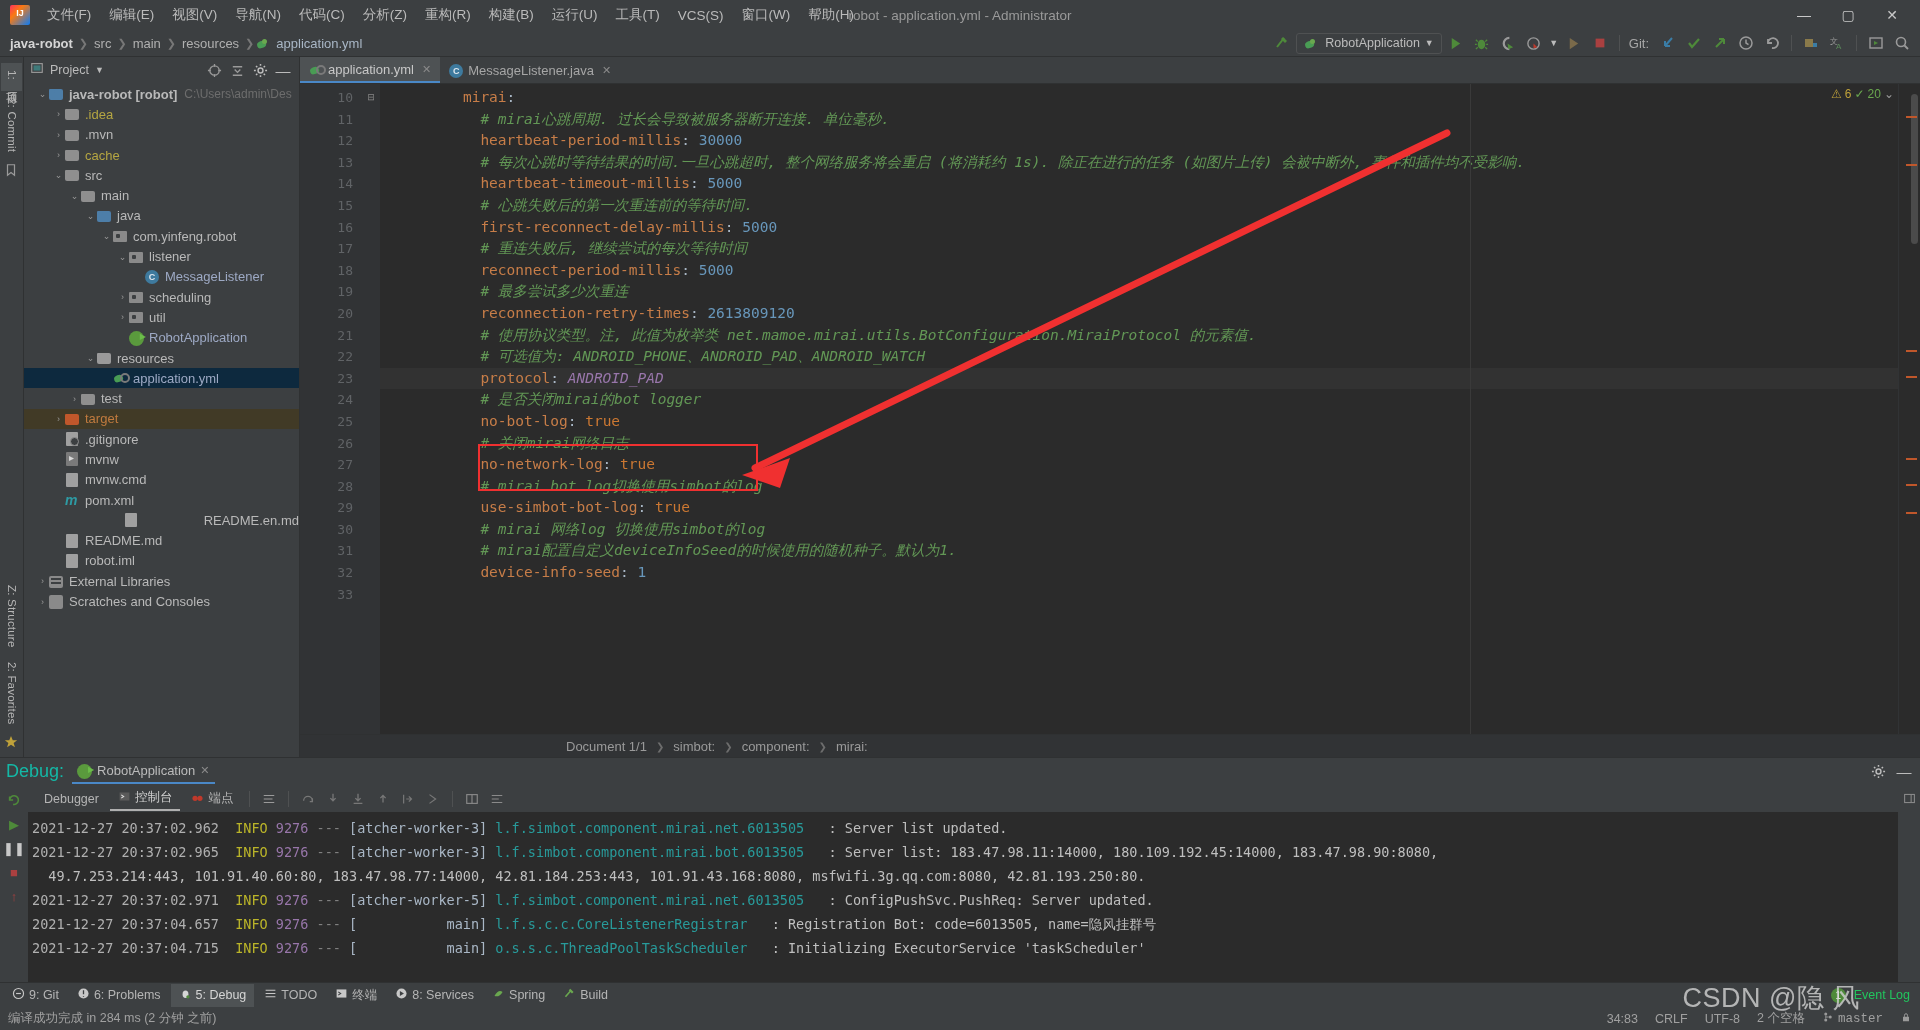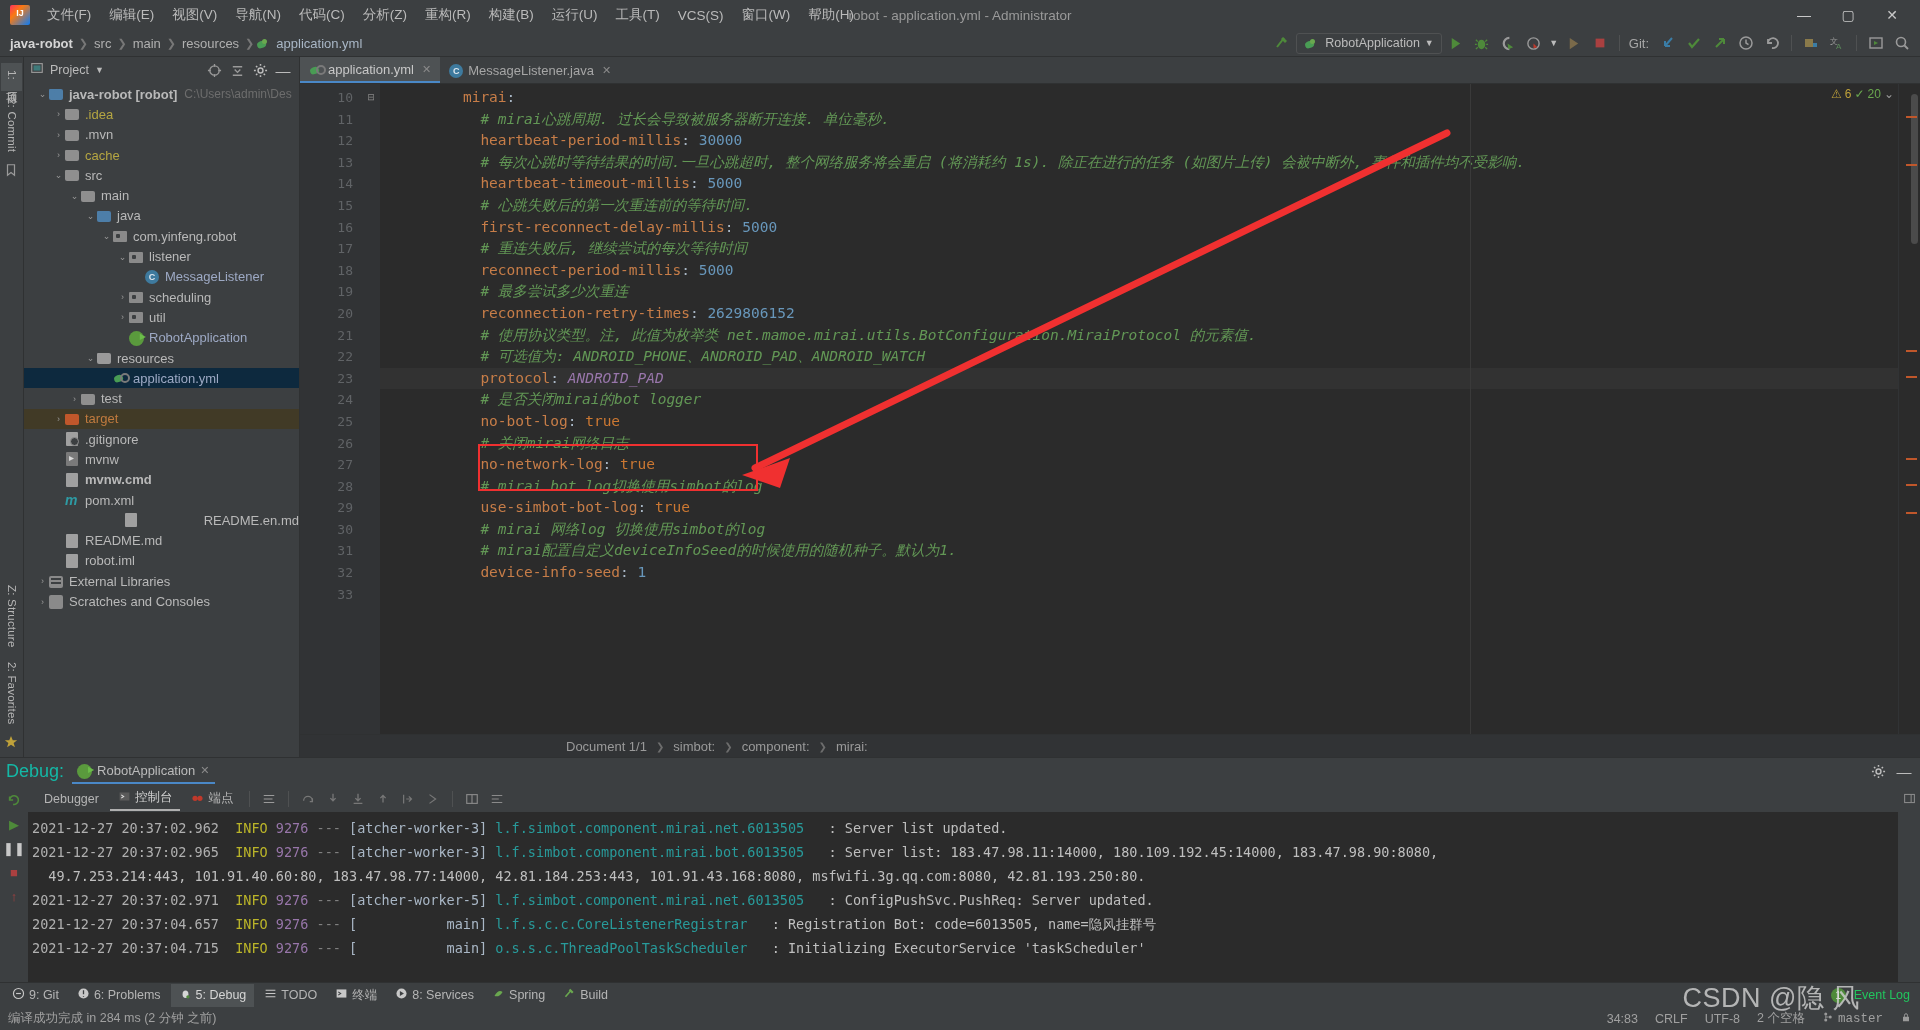--- a/index.html
+++ b/index.html
@@ -500,21 +500,21 @@
               </span>
               <span class="tlabel ">.gitignore</span>
             </div>
             <div class="trow" style="padding-left: 28px;">
               <span class="arrow"></span>
               <span class="ticon">
                 <span class="ic-file run" style="position:absolute"></span>
               </span>
               <span class="tlabel ">mvnw</span>
             </div>
-            <div class="trow" style="padding-left: 28px; font-weight: bold;">
+            <div class="trow" style="padding-left: 28px;">
               <span class="arrow"></span>
               <span class="ticon">
                 <span class="ic-file" style="position:absolute"></span>
               </span>
               <span class="tlabel ">mvnw.cmd</span>
             </div>
             <div class="trow" style="padding-left: 28px;">
               <span class="arrow"></span>
               <span class="ticon">
                 <span class="ic-m" style="position:absolute">m</span>
@@ -635,21 +635,21 @@
               <div class="cline">    <span class="k">mirai</span><span class="p">:</span></div>
               <div class="cline">      <span class="c"># mirai心跳周期. 过长会导致被服务器断开连接. 单位毫秒.</span></div>
               <div class="cline">      <span class="k">heartbeat-period-millis</span><span class="p">: </span><span class="n">30000</span></div>
               <div class="cline">      <span class="c"># 每次心跳时等待结果的时间.一旦心跳超时, 整个网络服务将会重启 (将消耗约 1s). 除正在进行的任务 (如图片上传) 会被中断外, 事件和插件均不受影响.</span></div>
               <div class="cline">      <span class="k">heartbeat-timeout-millis</span><span class="p">: </span><span class="n">5000</span></div>
               <div class="cline">      <span class="c"># 心跳失败后的第一次重连前的等待时间.</span></div>
               <div class="cline">      <span class="k">first-reconnect-delay-millis</span><span class="p">: </span><span class="n">5000</span></div>
               <div class="cline">      <span class="c"># 重连失败后, 继续尝试的每次等待时间</span></div>
               <div class="cline">      <span class="k">reconnect-period-millis</span><span class="p">: </span><span class="n">5000</span></div>
               <div class="cline">      <span class="c"># 最多尝试多少次重连</span></div>
-              <div class="cline">      <span class="k">reconnection-retry-times</span><span class="p">: </span><span class="n">2629806152</span></div>
+              <div class="cline">      <span class="k">reconnection-retry-times</span><span class="p">: </span><span class="n">2613809120</span></div>
               <div class="cline">      <span class="c"># 使用协议类型。注, 此值为枚举类 net.mamoe.mirai.utils.BotConfiguration.MiraiProtocol 的元素值.</span></div>
               <div class="cline">      <span class="c"># 可选值为: ANDROID_PHONE、ANDROID_PAD、ANDROID_WATCH</span></div>
               <div class="cline cur">      <span class="k">protocol</span><span class="p">: </span><span class="v">ANDROID_PAD</span></div>
               <div class="cline">      <span class="c"># 是否关闭mirai的bot logger</span></div>
               <div class="cline">      <span class="k">no-bot-log</span><span class="p">: </span><span class="b">true</span></div>
               <div class="cline">      <span class="c"># 关闭mirai网络日志</span></div>
               <div class="cline">      <span class="k">no-network-log</span><span class="p">: </span><span class="b">true</span></div>
               <div class="cline">      <span class="c"># mirai bot log切换使用simbot的log</span></div>
               <div class="cline">      <span class="k">use-simbot-bot-log</span><span class="p">: </span><span class="b">true</span></div>
               <div class="cline">      <span class="c"># mirai 网络log 切换使用simbot的log</span></div>

